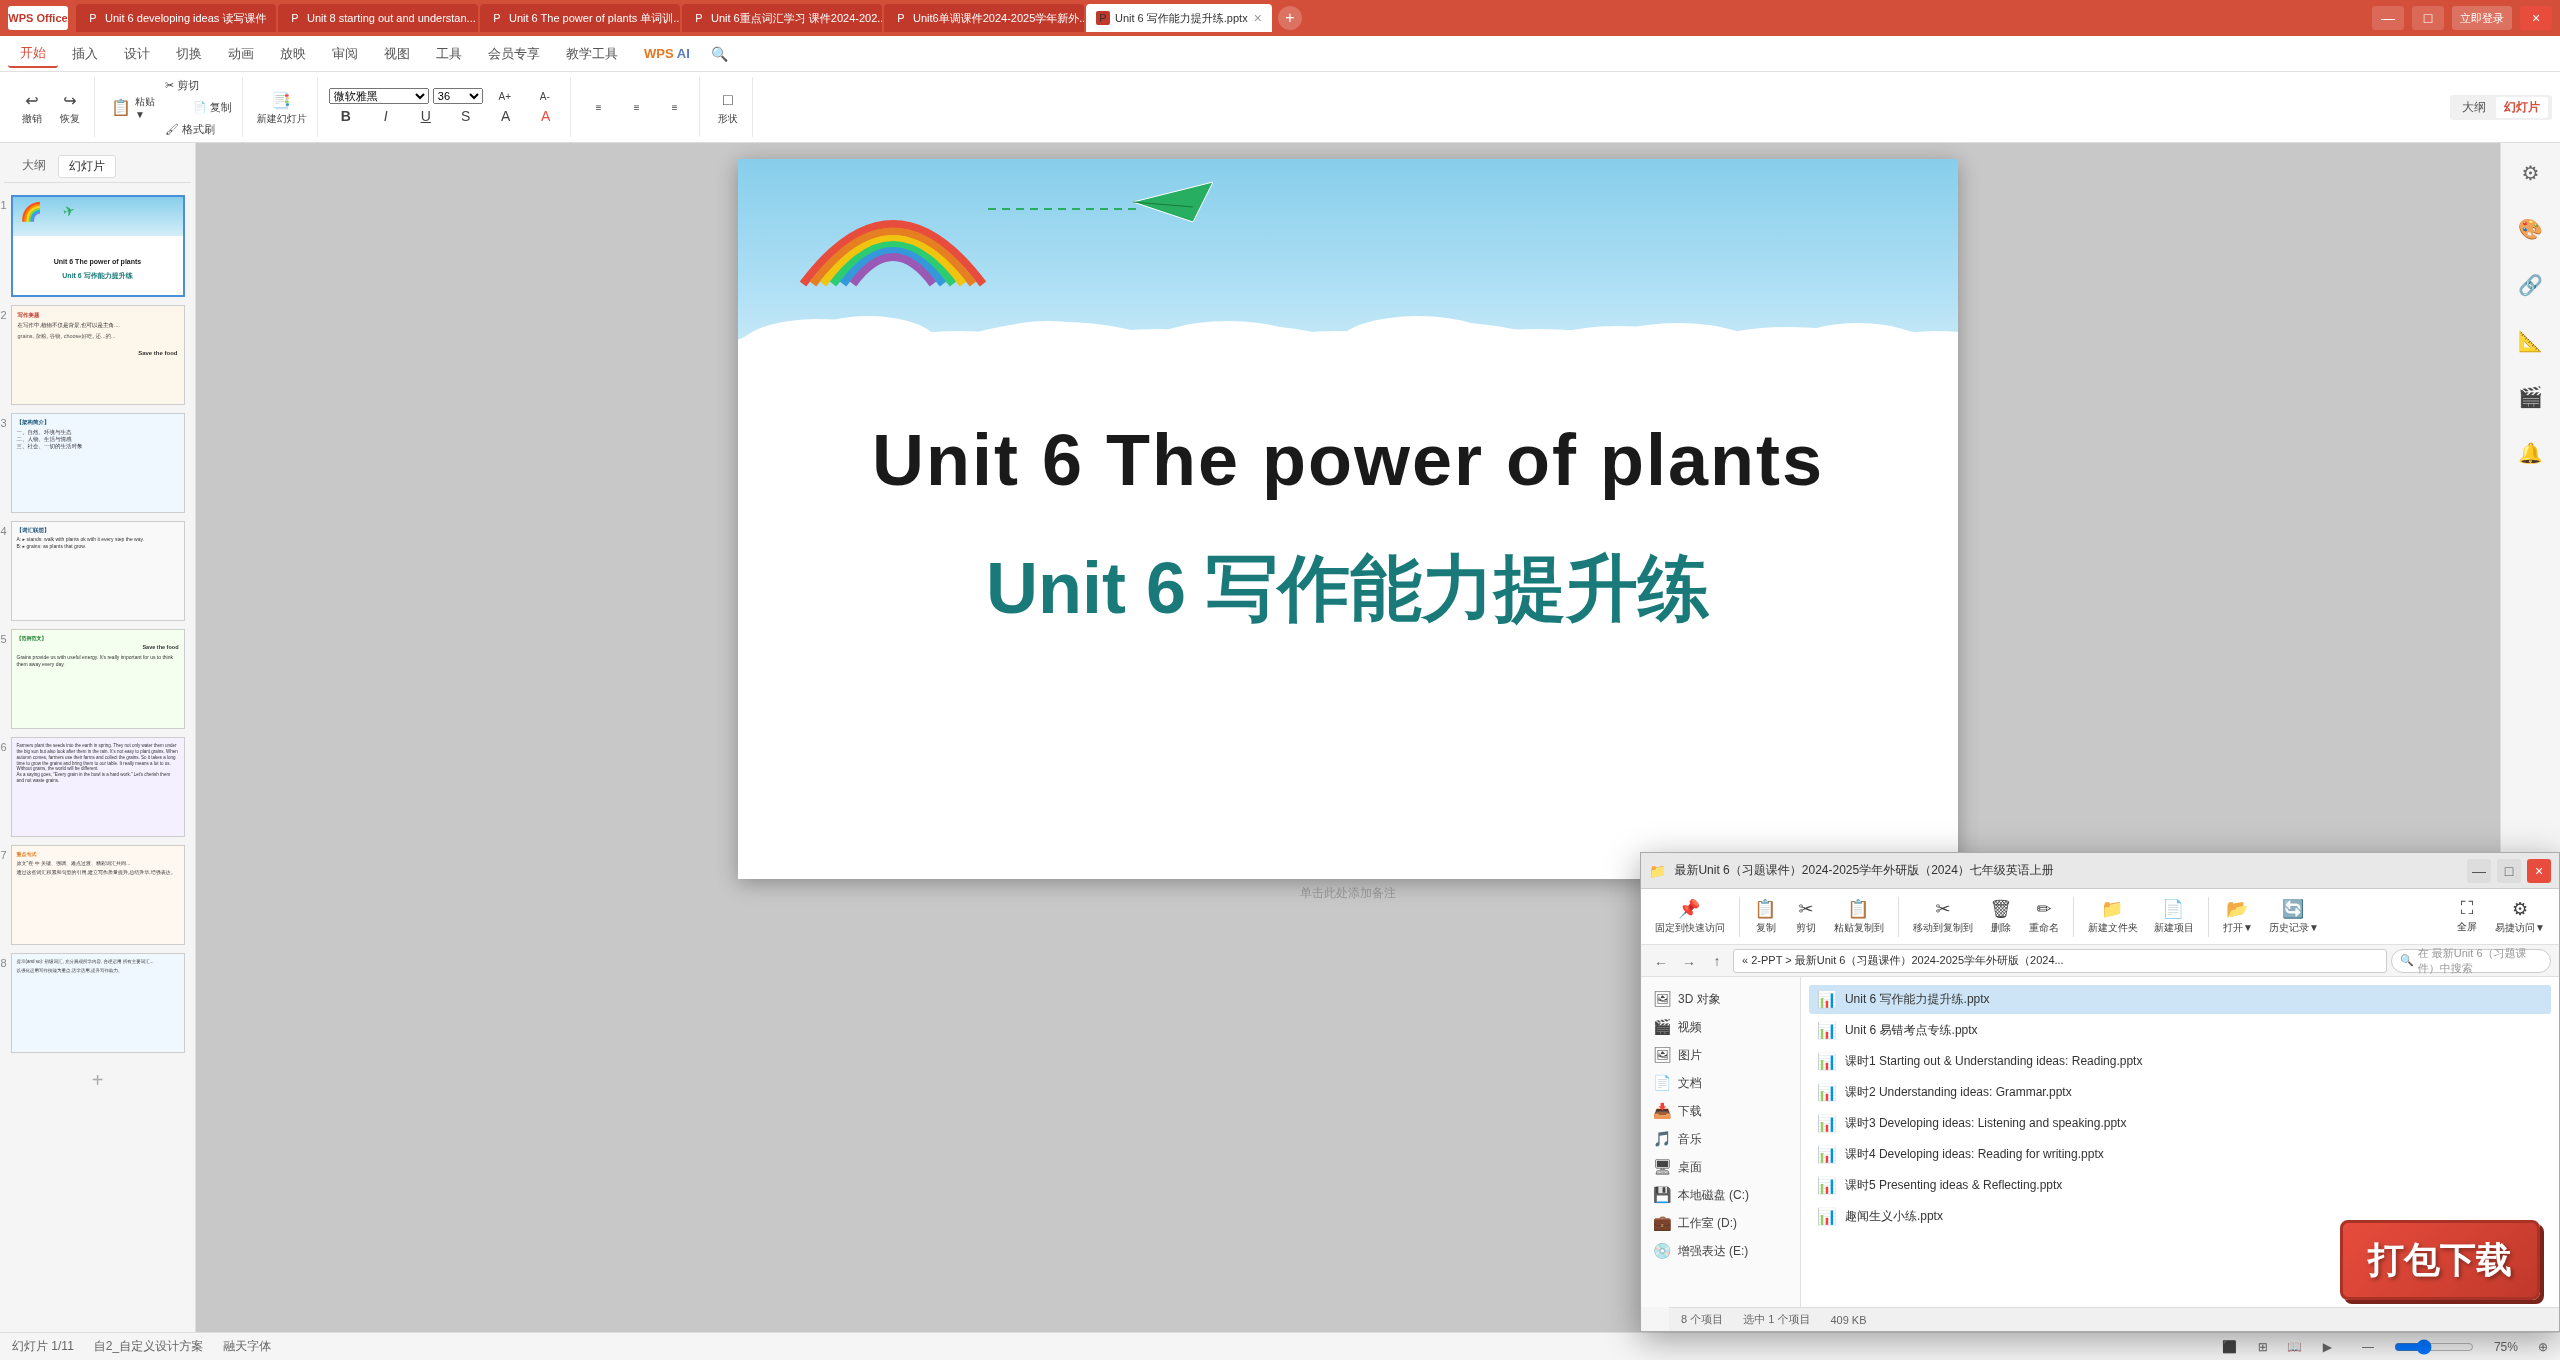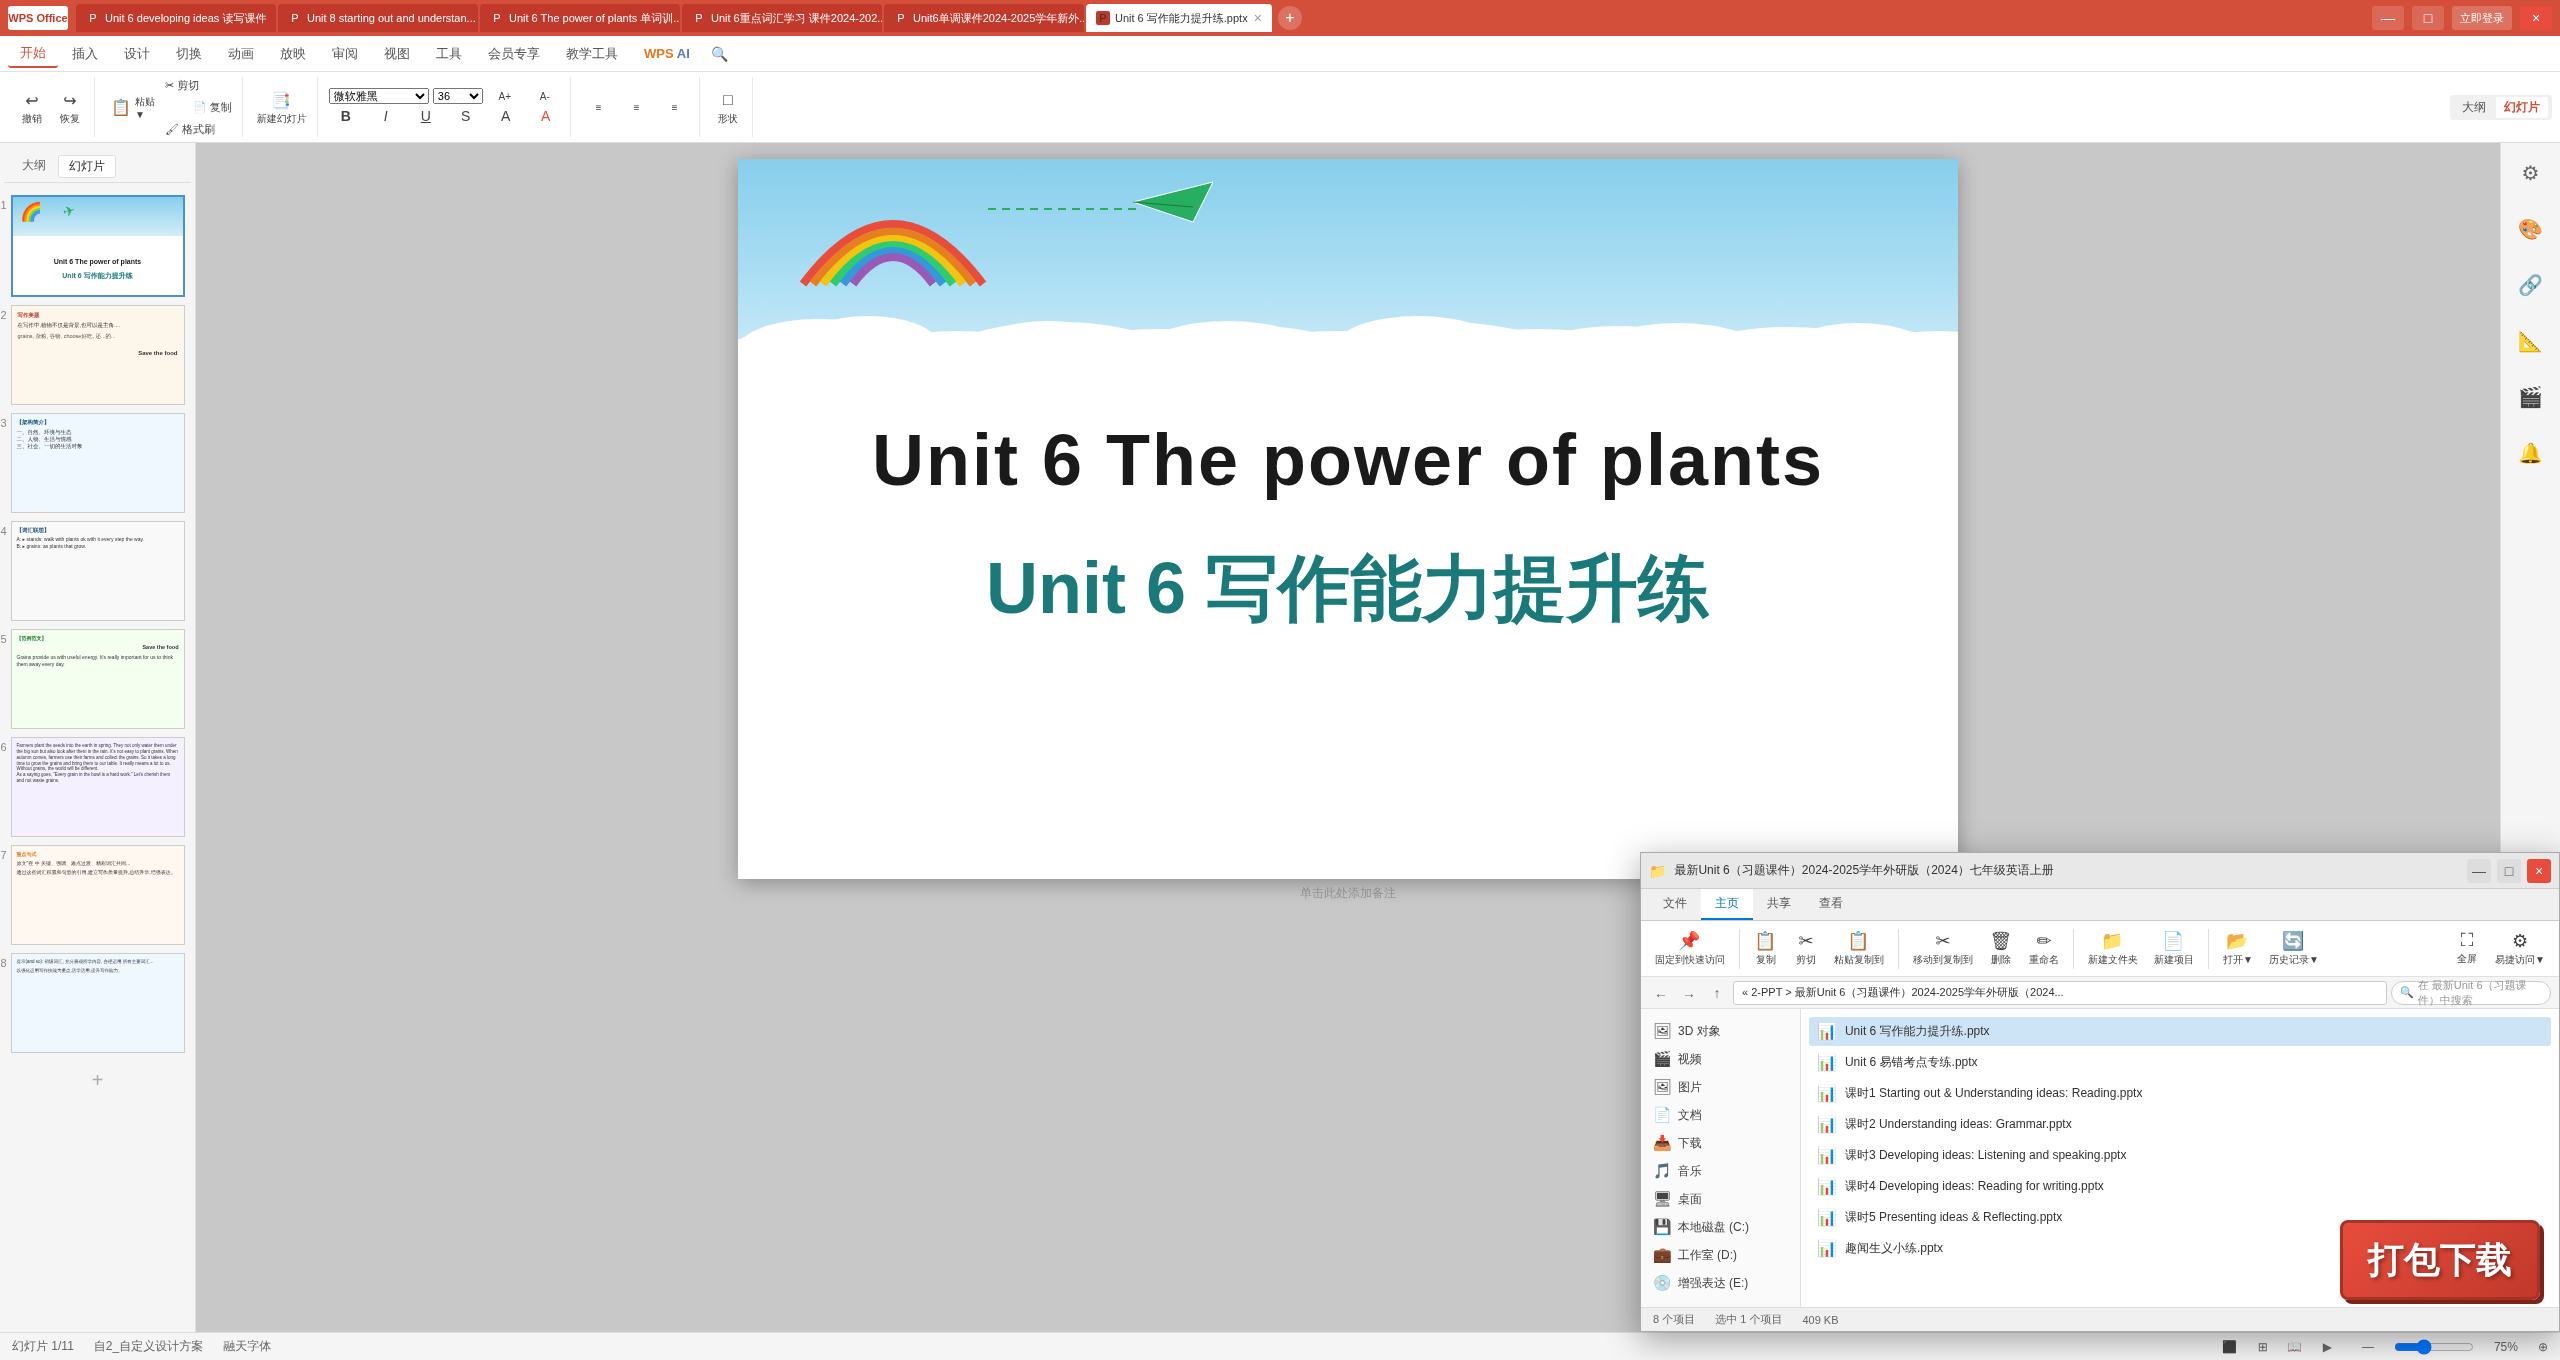--- a/index.html
+++ b/index.html
@@ -494,20 +494,21 @@
     .fm-statusbar {
       height: 24px;
       background: #f0f0f0;
       border-top: 1px solid #ddd;
       display: flex;
       align-items: center;
       padding: 0 12px;
       font-size: 11px;
       color: #666;
       gap: 20px;
+      margin-left: 28px;
     }
 
     
     #download-banner {
       position: absolute;
       bottom: 60px;
       right: 20px;
       width: 200px;
       height: 80px;
       background: linear-gradient(135deg, #e74c3c, #c0392b);
@@ -991,26 +992,20 @@
   <div class="fm-titlebar">
     <span style="font-size:14px;">📁</span>
     <span class="fm-title">最新Unit 6（习题课件）2024-2025学年外研版（2024）七年级英语上册</span>
     <div class="fm-controls">
       <div class="fm-ctrl-btn">—</div>
       <div class="fm-ctrl-btn">□</div>
       <div class="fm-ctrl-btn close">×</div>
     </div>
   </div>
 
-  <div class="fm-ribbon-tabs">
-    <div class="fm-ribbon-tab">文件</div>
-    <div class="fm-ribbon-tab active">主页</div>
-    <div class="fm-ribbon-tab">共享</div>
-    <div class="fm-ribbon-tab">查看</div>
-  </div>
 
   <div class="fm-toolbar">
     <div class="fm-btn">
       <span class="fm-btn-icon">📌</span>
       <span>固定到快速访问</span>
     </div>
     <div class="fm-sep"></div>
     <div class="fm-btn">
       <span class="fm-btn-icon">📋</span>
       <span>复制</span>

